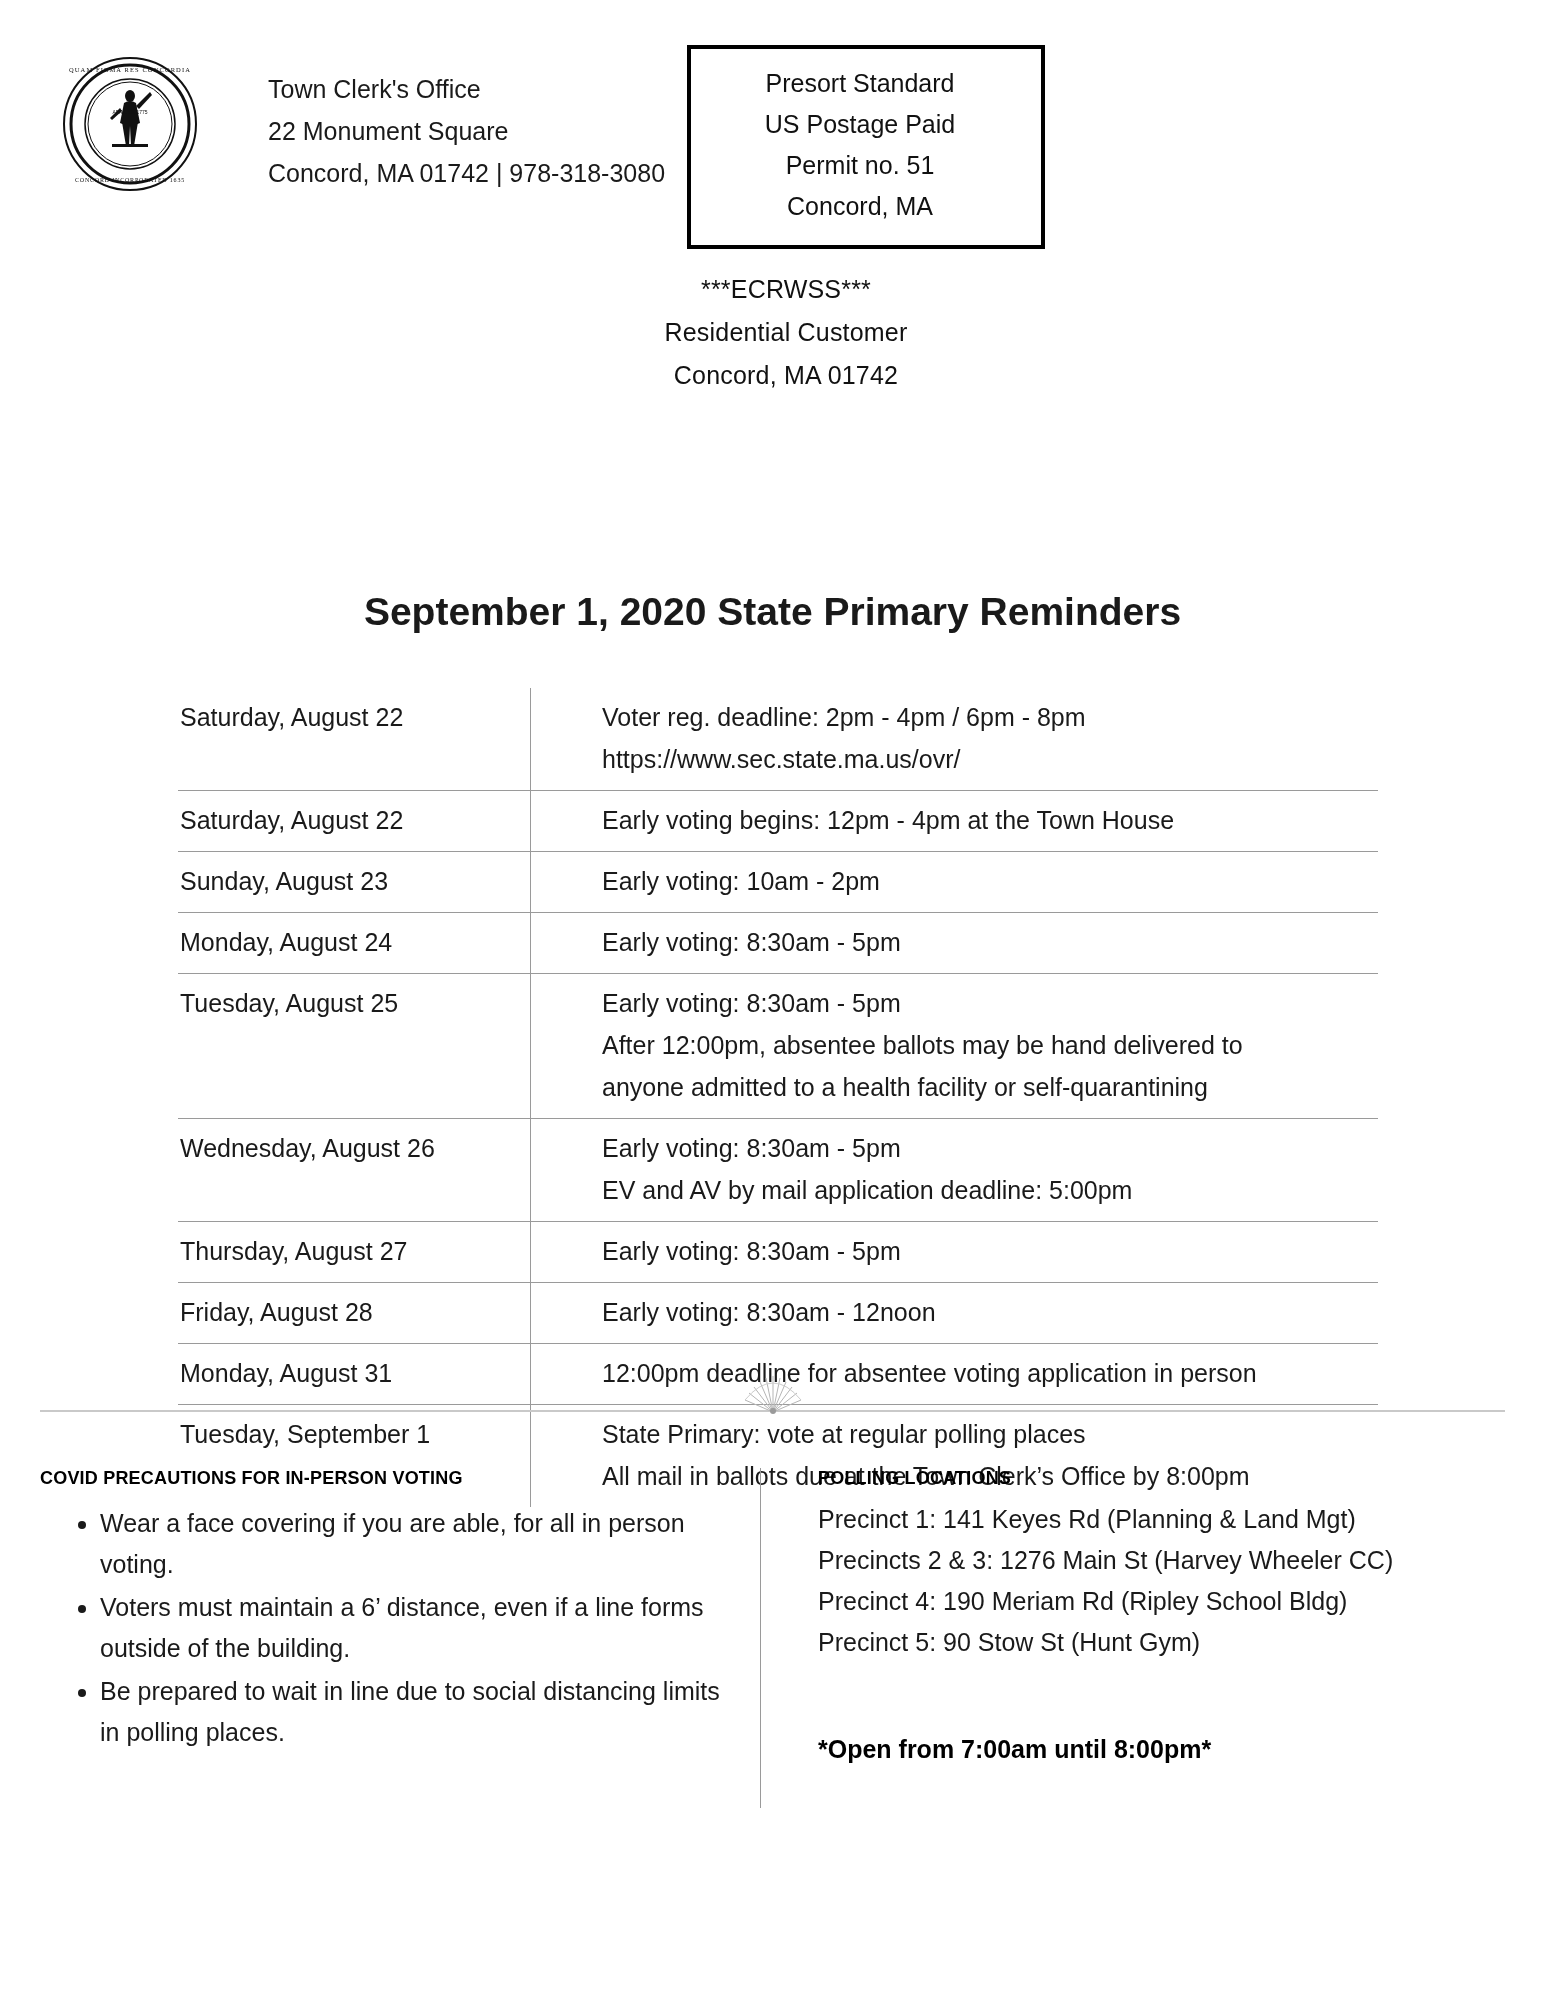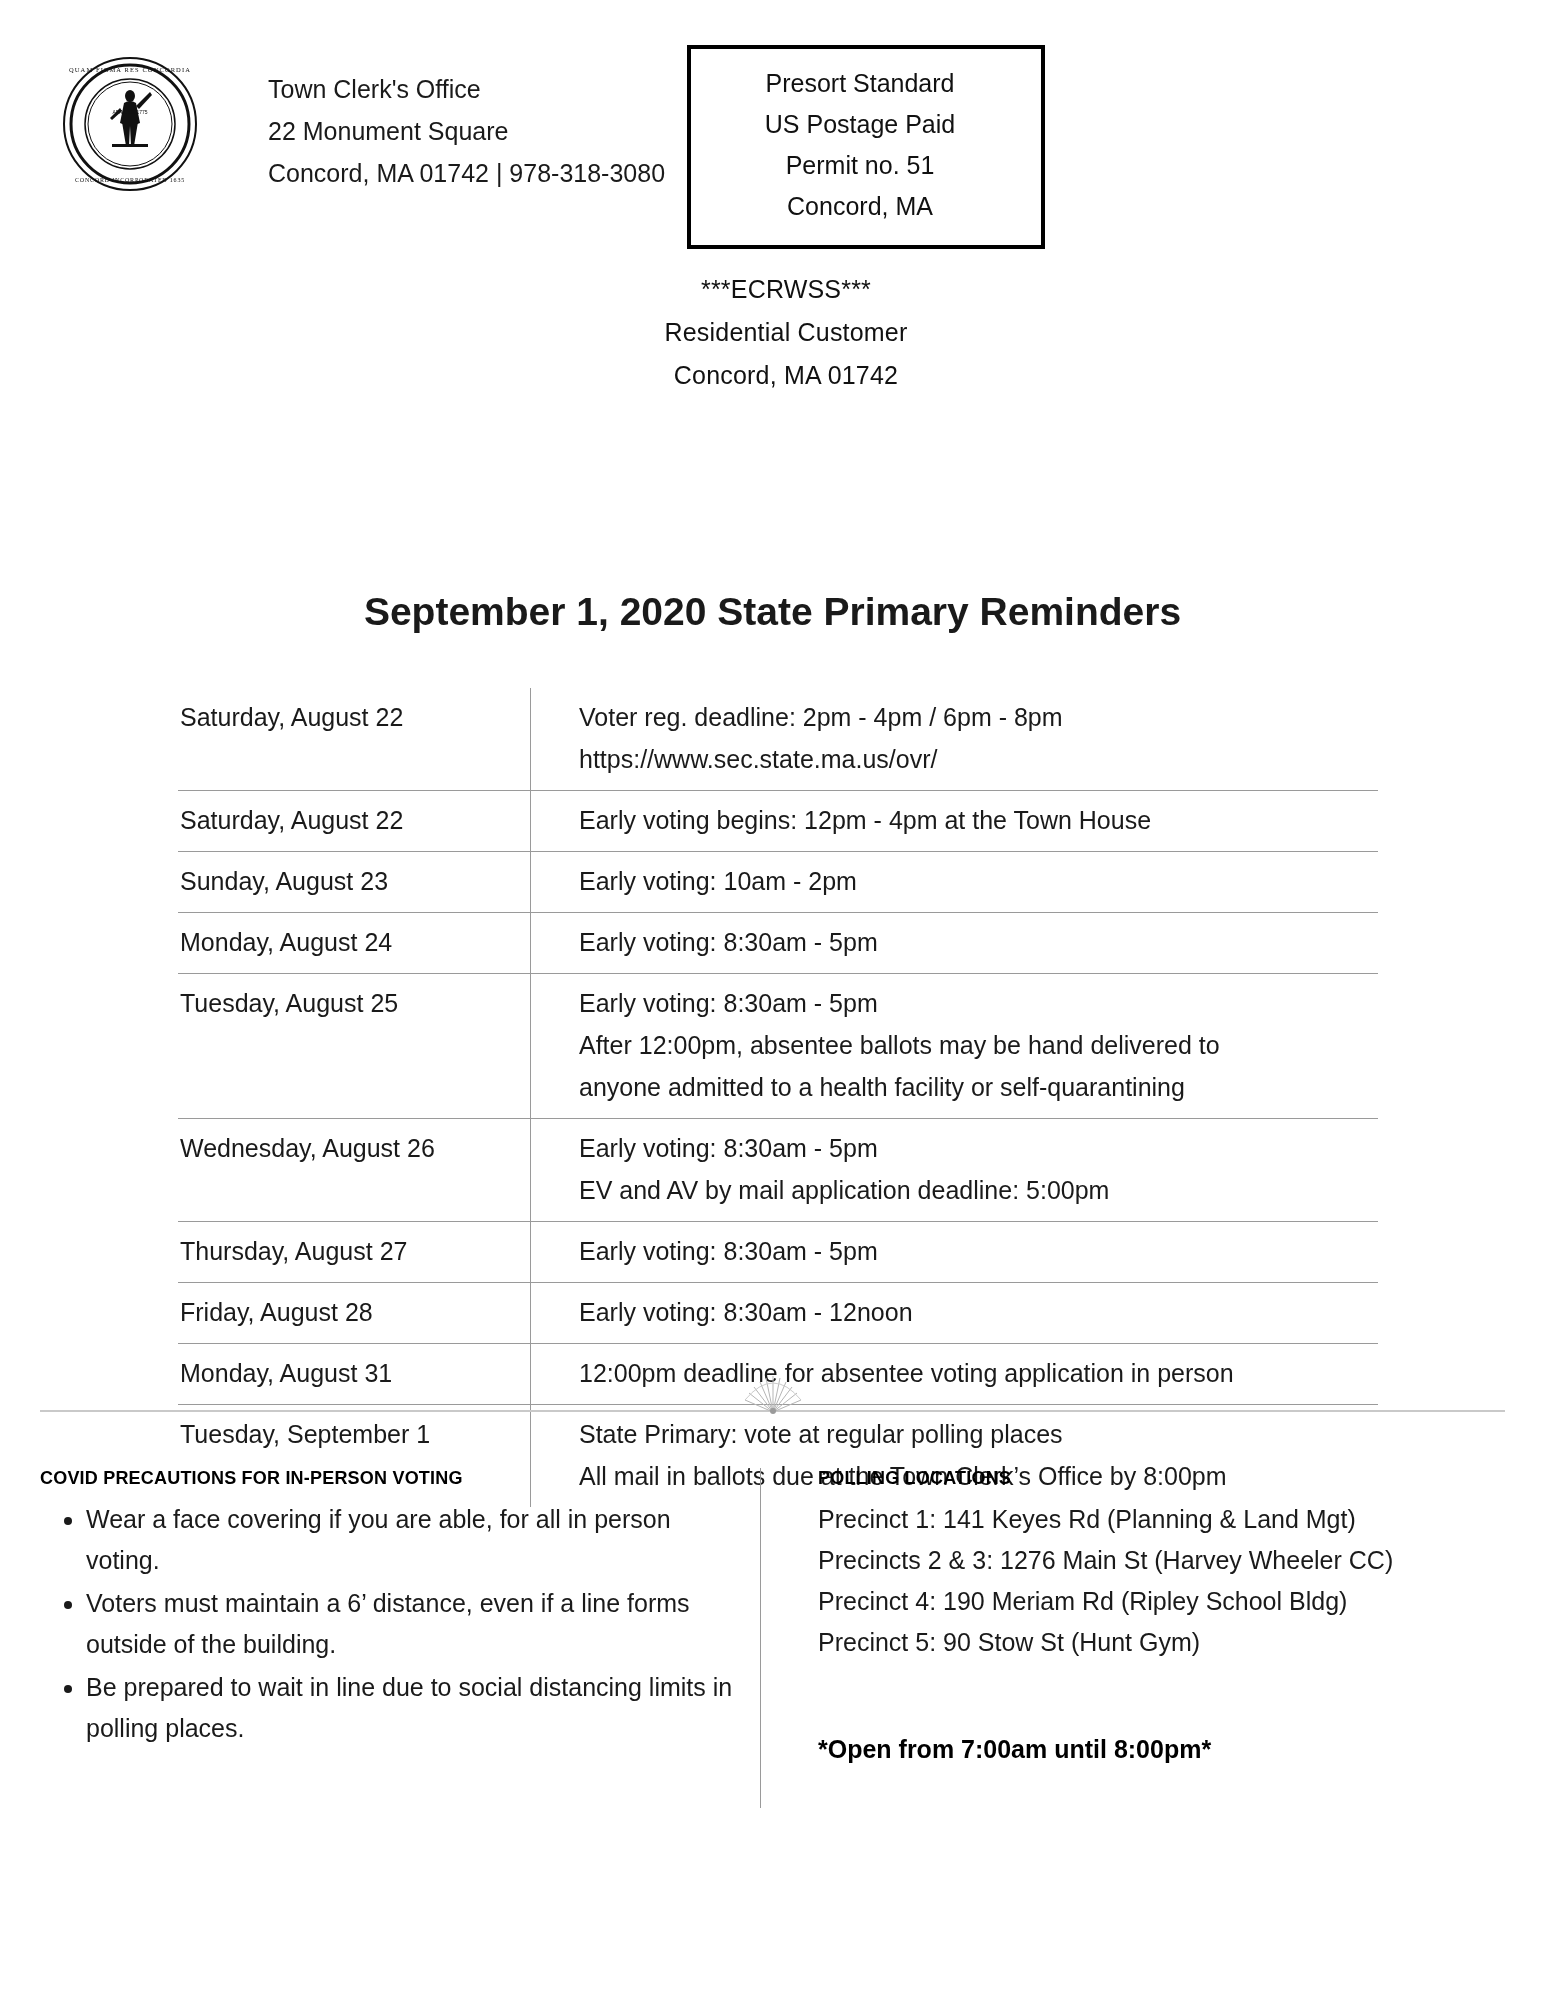--- a/index.html
+++ b/index.html
@@ -100,20 +100,21 @@
     width: 350px;
     padding-left: 2px;
     border-right: 1px solid #9a9a9a;
   }
   .schedule td.detail {
     padding-left: 48px;
   }
   .schedule td.detail .line {
     line-height: 42px;
     white-space: nowrap;
+    margin-left: 23px;
   }
   .schedule td.date .line {
     line-height: 42px;
     white-space: nowrap;
   }
   .schedule tr.last td { border-bottom: 0; }
 
   
   .divider {
     position: absolute;
@@ -161,21 +162,21 @@
     width: 660px;
   }
   .sec-heading {
     font-size: 18px;
     font-weight: bold;
     letter-spacing: 0.2px;
     margin: 0 0 10px 0;
     color: #000;
   }
   .covid ul {
-    margin: 0;
+    margin: 14px;
     padding-left: 46px;
     font-size: 25px;
     line-height: 41px;
     color: #1a1a1a;
   }
   .covid li { margin-bottom: 2px; }
   .polling .ploc {
     font-size: 25px;
     line-height: 41px;
     color: #1a1a1a;

